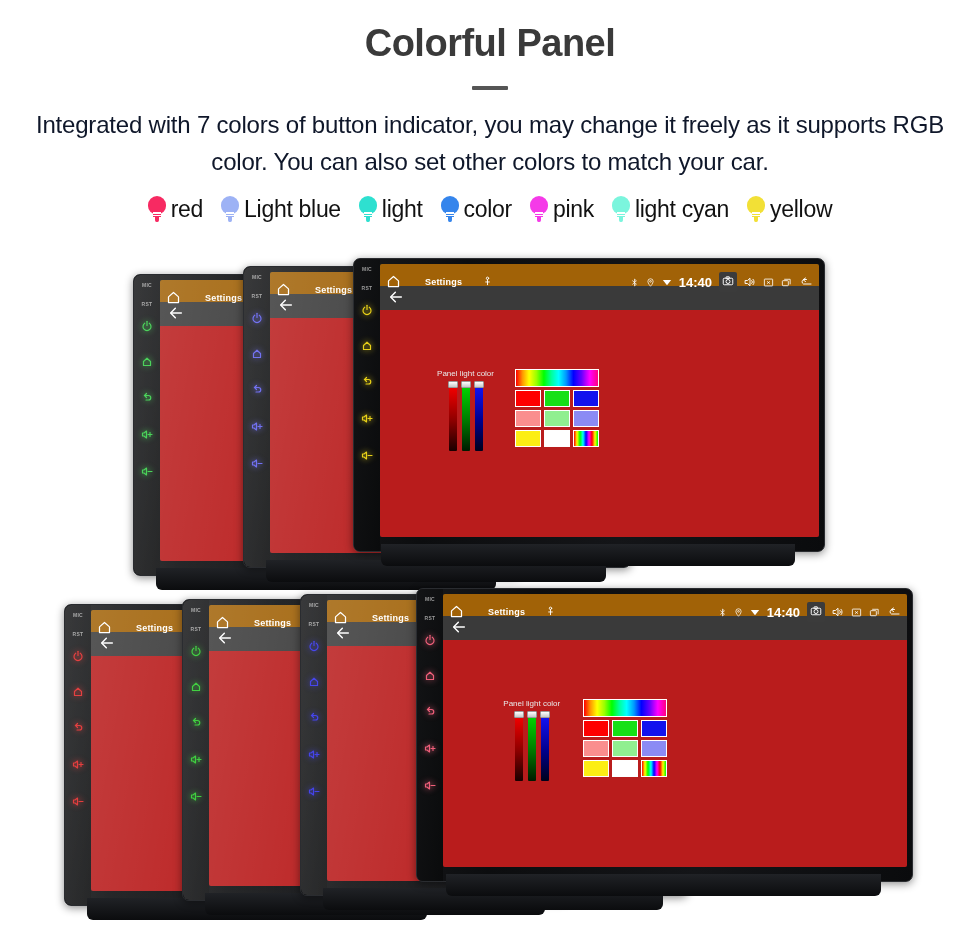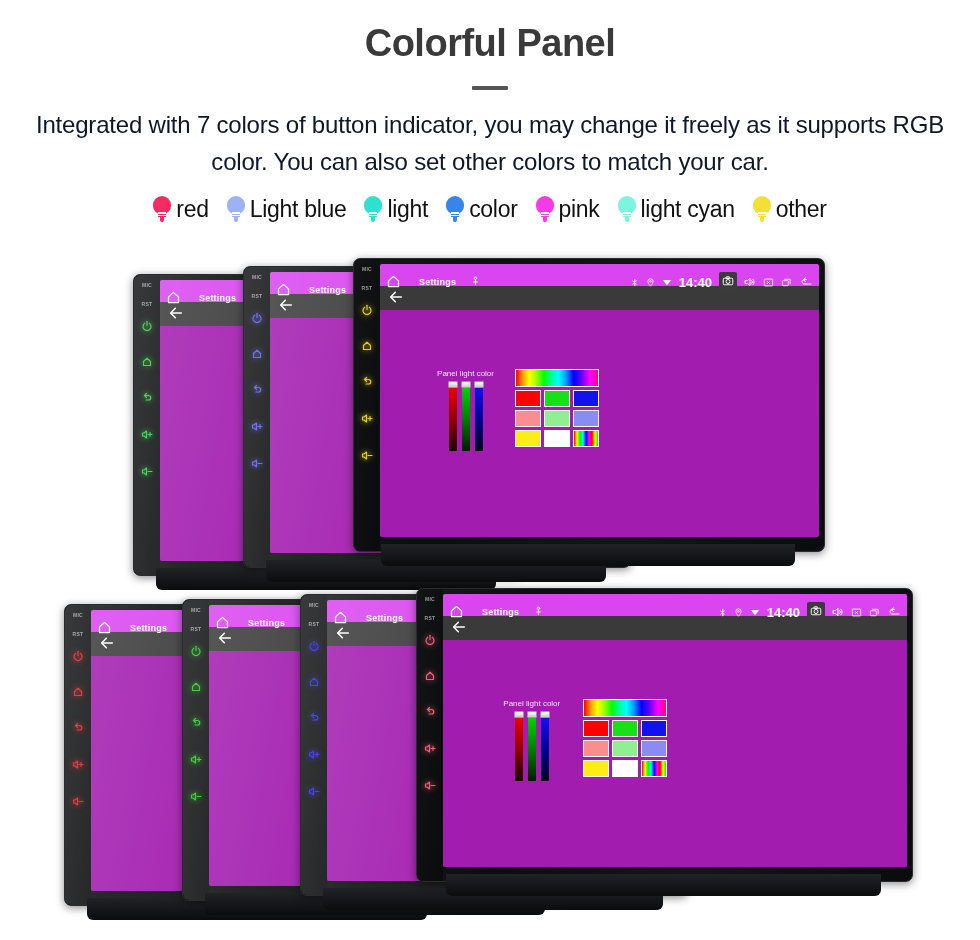--- a/index.html
+++ b/index.html
@@ -161,25 +161,26 @@
   
   .screen {
     position: absolute;
     left: 26px; top: 5px; right: 5px; bottom: 14px;
     background: #2b2b2b;
     border-radius: 2px;
     overflow: hidden;
   }
   .statusbar {
     height: 22px;
-    background: #d946ef;
+    background: #a16207;
     display: flex;
     align-items: center;
     padding: 14px 6px 0 6px;
     box-sizing: border-box;
+    gap: 6px;
     color: #fff;
   }
   .sb-home { font-size: 13px; line-height: 1; }
   .sb-title { font-size: 9px; font-weight: bold; letter-spacing: .2px; margin-left: 18px; }
   .sb-mic { font-size: 10px; margin-left: 14px; }
   .sb-right {
     margin-left: auto;
     display: flex;
     align-items: center;
     gap: 7px;
@@ -203,21 +204,21 @@
     box-sizing: border-box;
   }
   .back-arrow {
     color: #fff;
     font-size: 15px;
     line-height: 1;
   }
   .content {
     position: absolute;
     top: 46px; left: 0; right: 0; bottom: 0;
-    background: #a21caf;
+    background: #b91c1c;
   }
 
   
   .plc-wrap {
     position: absolute;
     left: 13%;
     top: 26%;
     display: flex;
     flex-direction: row;
     align-items: flex-start;
@@ -360,21 +361,21 @@
       <span class="legend-label">light cyan</span>
     </div>
     <div class="legend-item">
       <span class="bulb" style="color: rgb(242, 224, 54);">
         <span class="glass"></span>
         <span class="neck"></span>
         <span class="tip"></span>
         <span class="ridge r1"></span>
         <span class="ridge r2"></span>
       </span>
-      <span class="legend-label">other</span>
+      <span class="legend-label">yellow</span>
     </div>
   </div>
 
 <div class="group" id="group-top">
     <div class="unit" style="left: 133px; top: 16px; width: 386px; height: 300px; z-index: 1;">
       <div class="unit-body">
         <div class="side-rail">
           <div class="rail-txt" style="margin-bottom: 14px;">MIC</div>
           <div class="rail-txt" style="margin-bottom: 13px;">RST</div>
           <div class="rail-ico" style="color: rgb(46, 204, 64); margin-bottom: 22px; filter: drop-shadow(rgb(46, 204, 64) 0px 0px 3px);"><svg width="12" height="12" viewBox="0 0 24 24" fill="none" stroke="#2ecc40" stroke-width="2.4" stroke-linecap="round">

